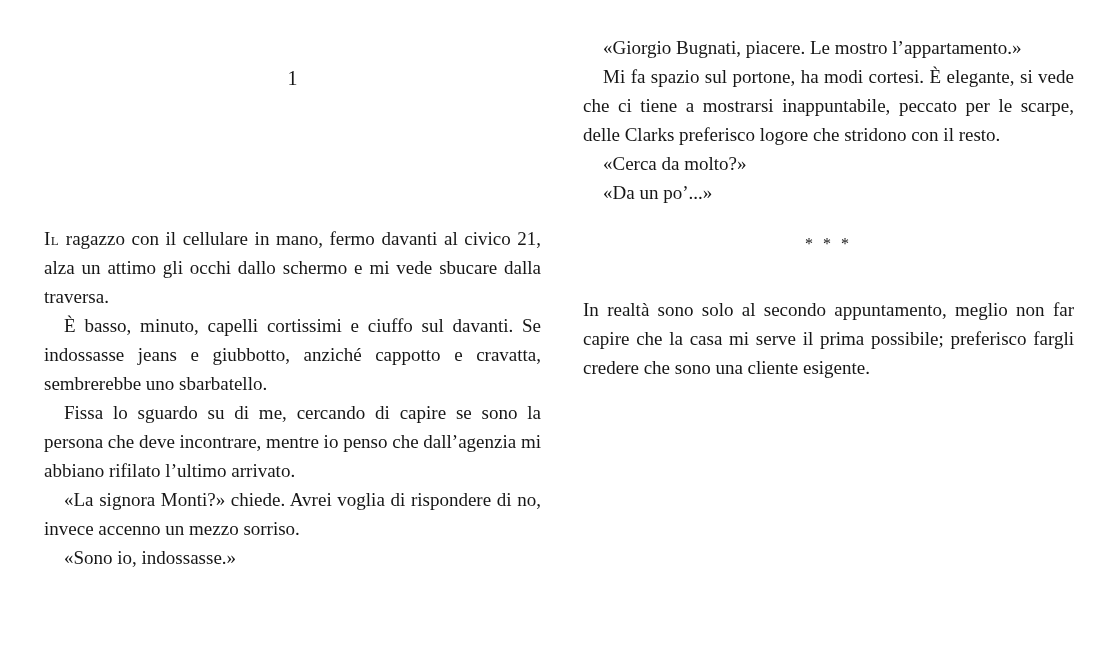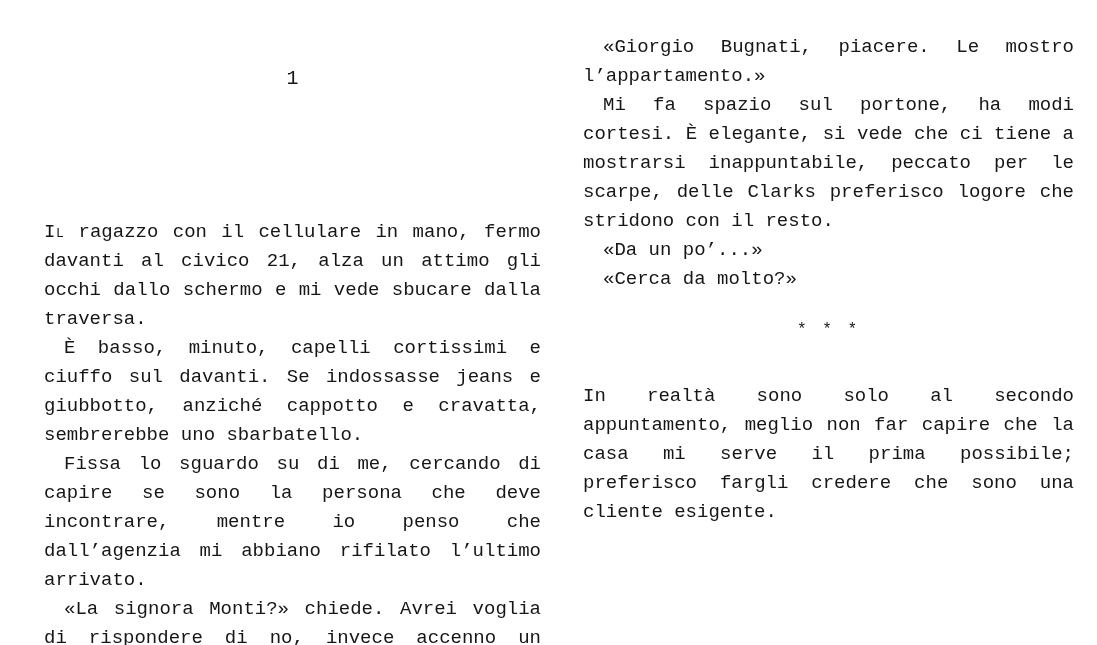--- a/index.html
+++ b/index.html
@@ -14,21 +14,20 @@
     background: #ffffff;
     font-family: "Liberation Serif", serif;
     color: #161616;
     overflow: hidden;
   }
   .column {
     position: absolute;
     font-size: 19px;
     line-height: 29px;
     text-align: justify;
-    font-family: Liberation Mono, monospace;
   }
   .column-left {
     left: 44px;
     top: 0;
     width: 497px;
     height: 645px;
   }
   .column-right {
     left: 583px;
     top: 33px;
@@ -39,21 +38,21 @@
     top: 64px;
     left: 0;
     width: 100%;
     text-align: center;
     font-size: 20px;
     line-height: 29px;
     color: #161616;
   }
   .text-block-left {
     position: absolute;
-    top: 218px;
+    top: 224px;
     left: 0;
     width: 100%;
   }
   p.para {
     margin: 0;
     padding: 0;
   }
   p.para.indent {
     text-indent: 20px;
   }
@@ -82,19 +81,19 @@
         <p class="para indent">È basso, minuto, capelli cortissimi e ciuffo sul davanti. Se indossasse jeans e giubbotto, anziché cappotto e cravatta, sembrerebbe uno sbarbatello.</p>
         <p class="para indent">Fissa lo sguardo su di me, cercando di capire se sono la persona che deve incontrare, mentre io penso che dall’agenzia mi abbiano rifilato l’ultimo arrivato.</p>
         <p class="para indent">«La signora Monti?» chiede. Avrei voglia di rispondere di no, invece accenno un mezzo sorriso.</p>
         <p class="para indent">«Sono io, indossasse.»</p>
       </div>
   </div>
 
   <div class="column column-right" id="right-paragraphs">
       <p class="para indent">«Giorgio Bugnati, piacere. Le mostro l’appartamento.»</p>
       <p class="para indent">Mi fa spazio sul portone, ha modi cortesi. È elegante, si vede che ci tiene a mostrarsi inappuntabile, peccato per le scarpe, delle Clarks preferisco logore che stridono con il resto.</p>
+      <p class="para indent">«Cerca da molto?»</p>
       <p class="para indent">«Da un po’...»</p>
-      <p class="para indent">«Cerca da molto?»</p>
       <div class="separator">* * *</div>
       <p class="para">In realtà sono solo al secondo appuntamento, meglio non far capire che la casa mi serve il prima possibile; preferisco fargli credere che sono una cliente esigente.</p>
     </div>
 
 </div>
 
 </body></html>

